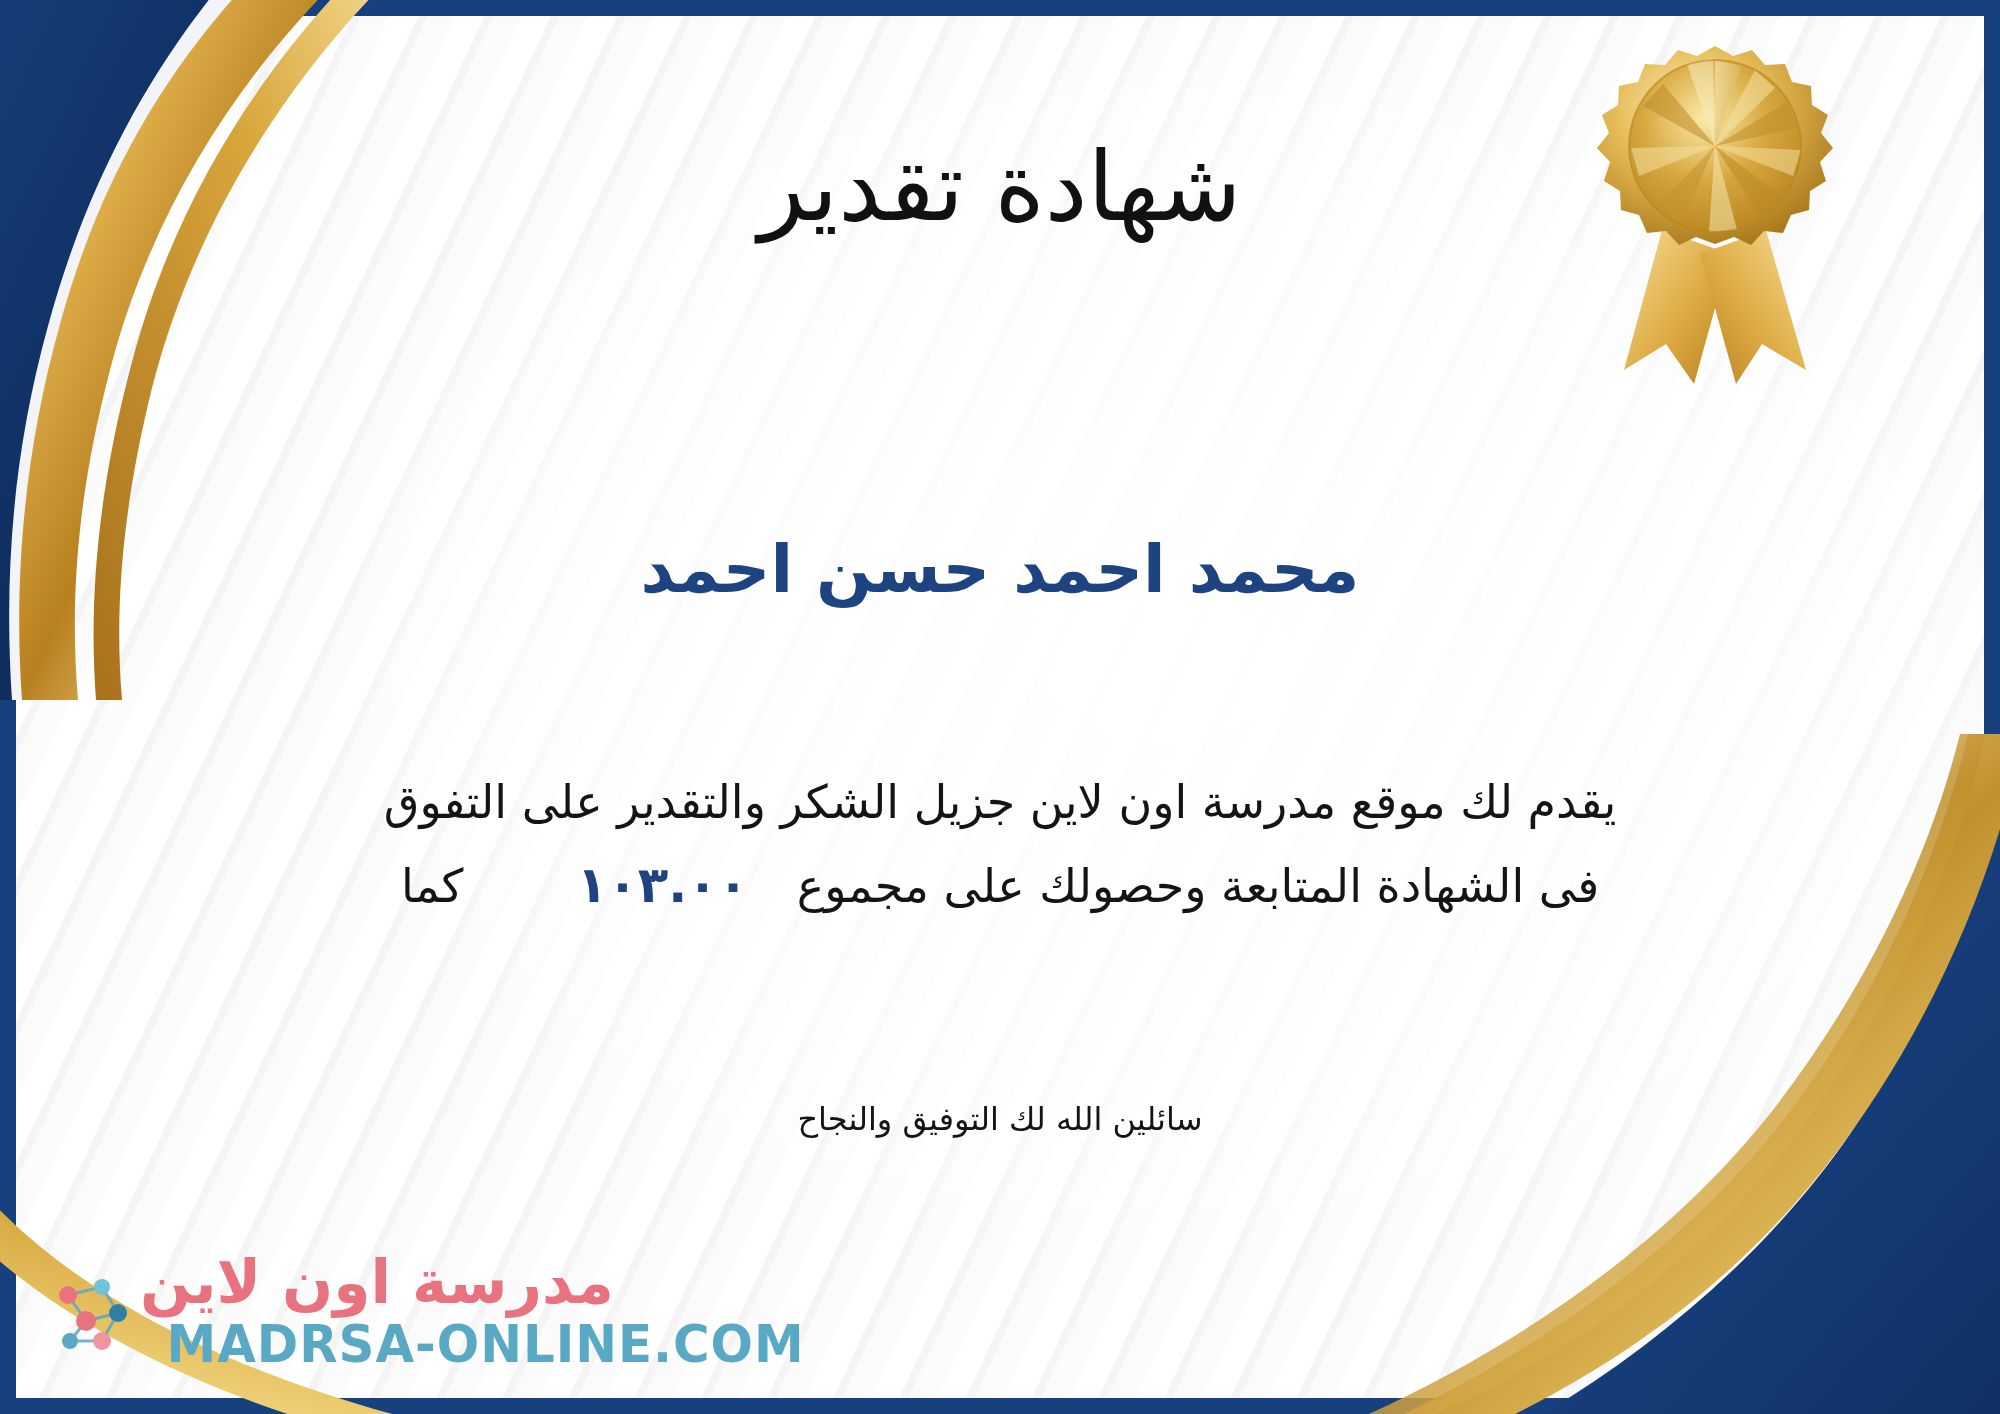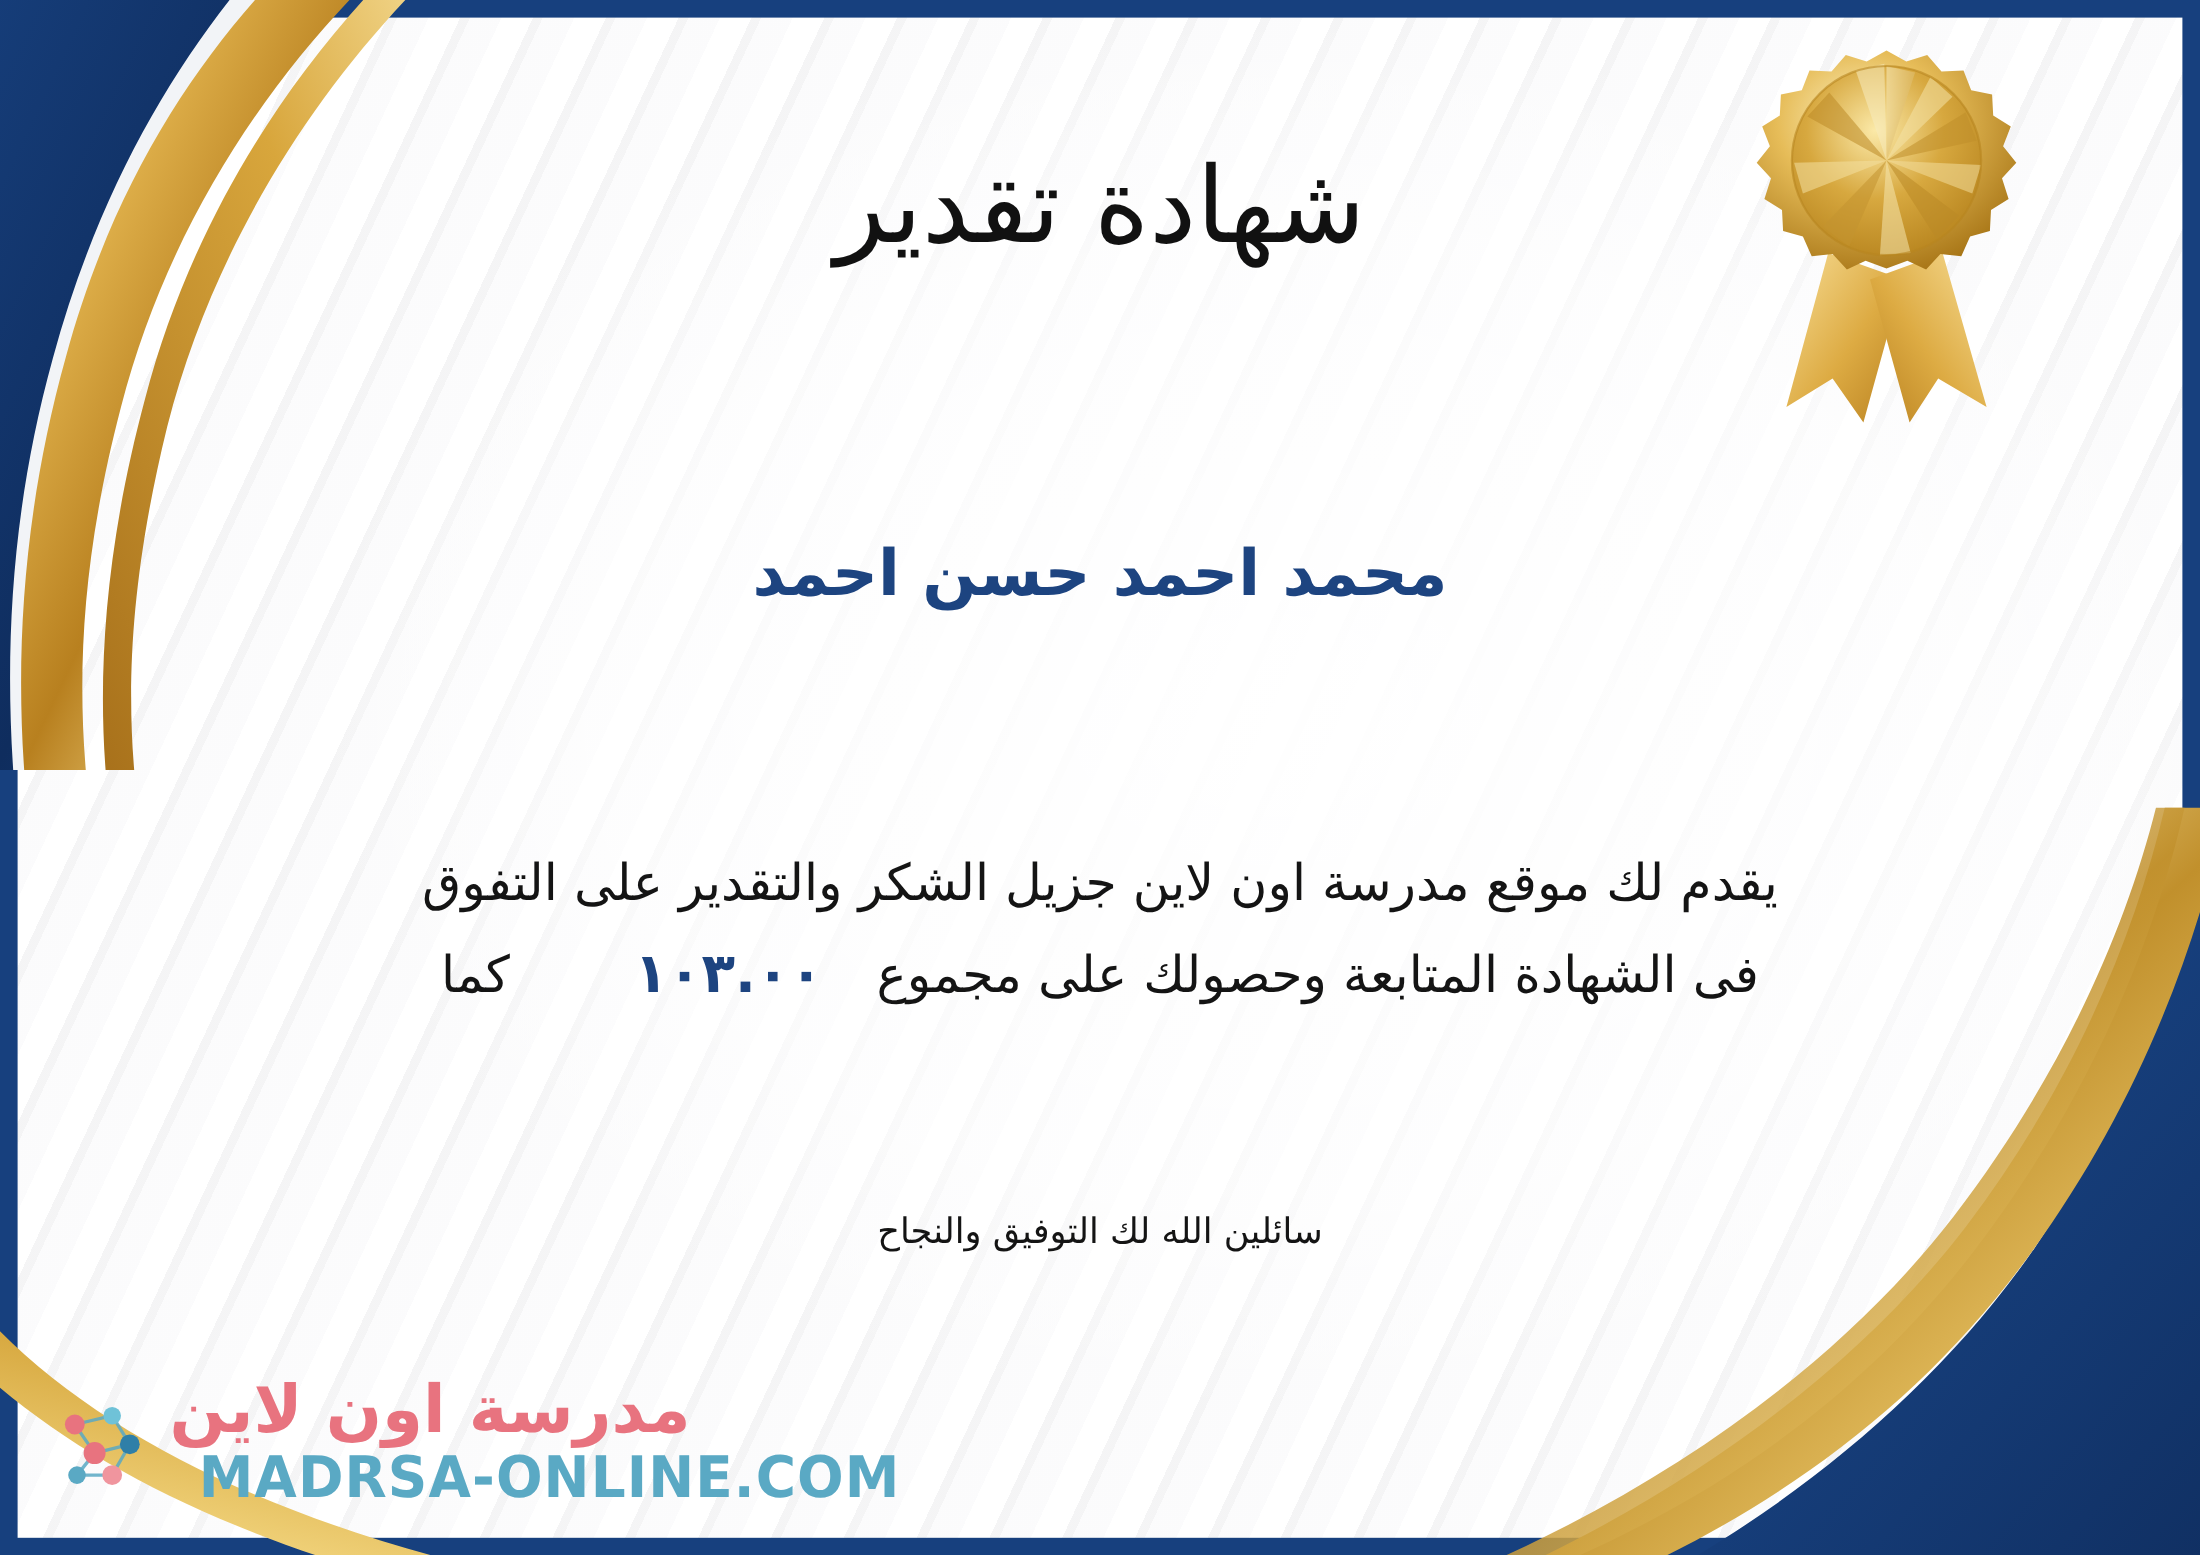--- a/index.html
+++ b/index.html
@@ -85,22 +85,22 @@
     font-weight:500;
     letter-spacing:2px;
     color:#111111;
     line-height:1.1;
     font-family:"DejaVu Sans","Liberation Sans",sans-serif;
     text-align:center;
   }
 
   .student-name{
     position:absolute;
-    top:488px;left:0;right:0;
-    font-size:58px;
+    top:532px;left:0;right:0;
+    font-size:66px;
     font-weight:bold;
     color:#1d4480;
     line-height:1.15;
     letter-spacing:1px;
   }
 
   .body-block{
     position:absolute;
     top:763px;left:60px;right:60px;
     font-size:46px;
@@ -133,21 +133,21 @@
     text-align:center;
   }
 
   
   .logo{
     position:absolute;
     left:40px;bottom:40px;
     display:flex;
     align-items:center;
     flex-direction:row-reverse;
-    gap:18px;
+    gap:4px;
   }
   .logo-text{
     display:flex;
     flex-direction:column;
     align-items:flex-end;
   }
   .logo-ar{
     font-size:60px;
     font-weight:bold;
     color:#e8737f;

